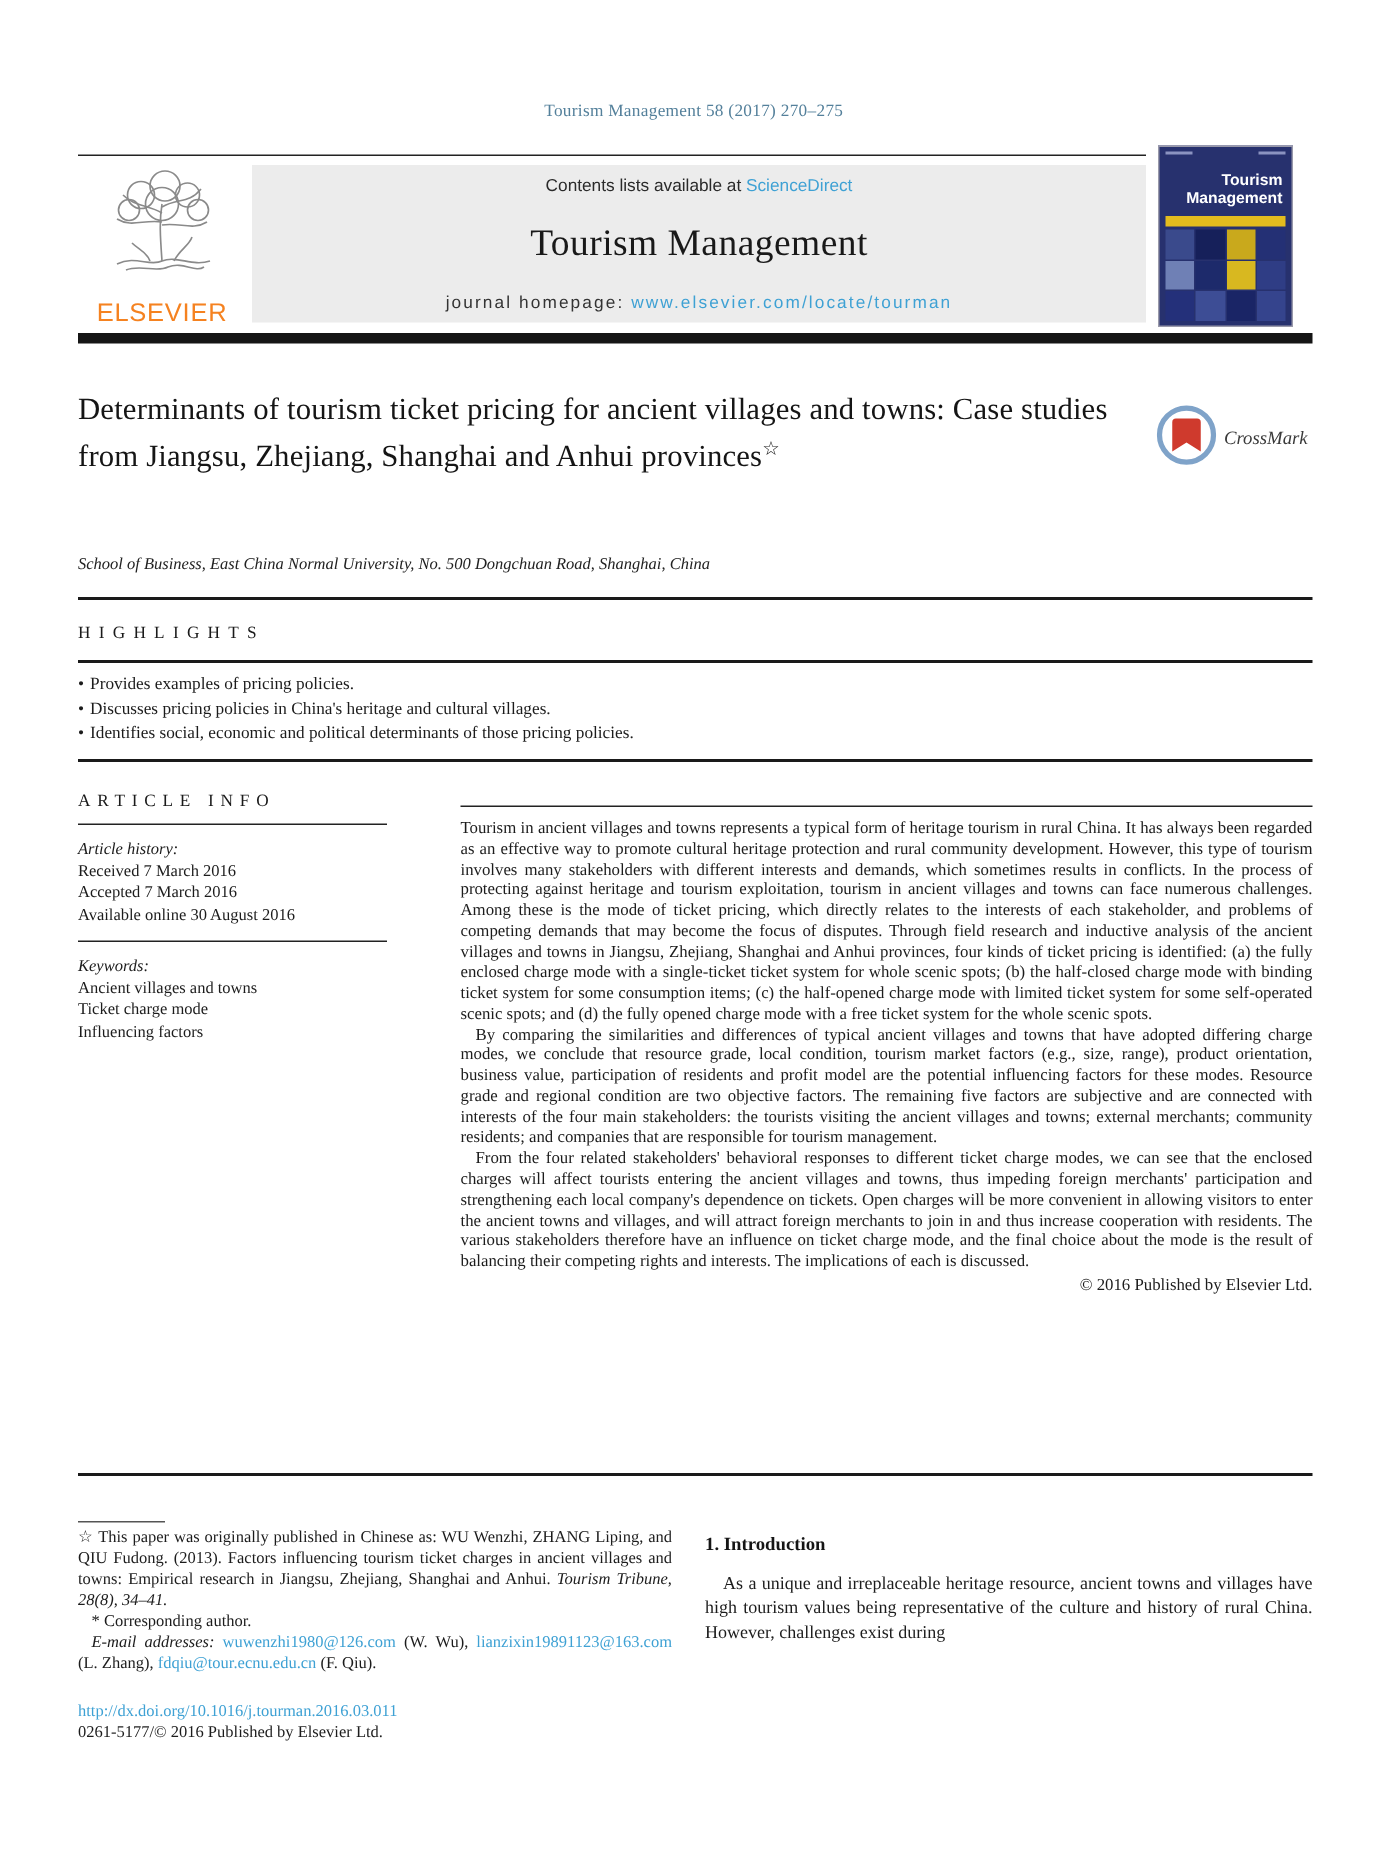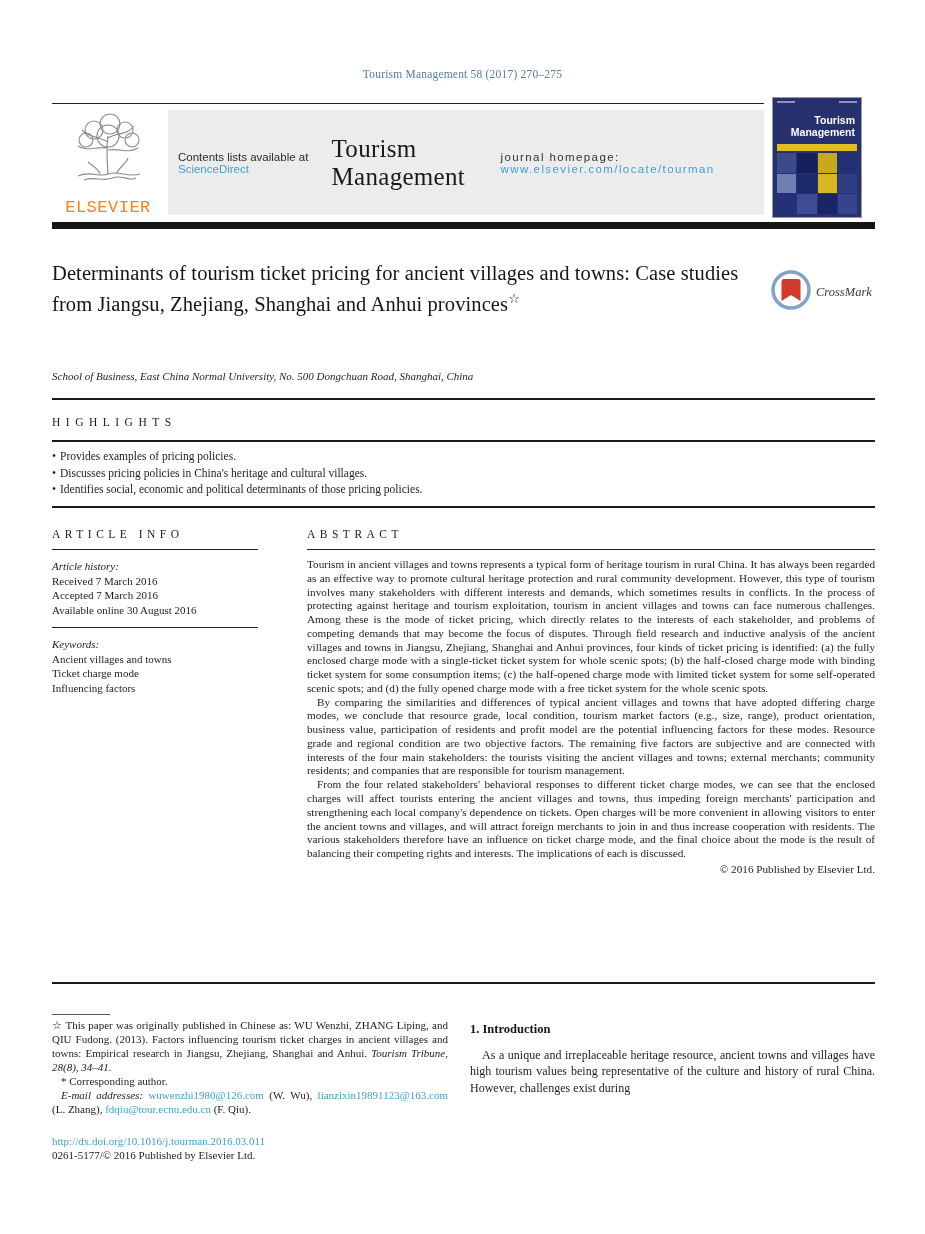--- a/index.html
+++ b/index.html
@@ -7,23 +7,23 @@
   .page { position:relative; width:925px; height:1234px; background:#fff; overflow:hidden; }
 
   
   .journal-ref { position:absolute; top:68px; left:0; width:925px; text-align:center;
                  font-size:11.5px; color:#54809b; letter-spacing:.2px; }
 
   
   .header-band { position:absolute; top:103px; left:52px; width:712px; border-top:1.5px solid #222;
                  height:114px; display:flex; }
   .elsevier-block { width:112px; padding-top:8px; display:flex; flex-direction:column; align-items:center; background:#fff; }
-  .elsevier-word { font-family:Liberation Mono, monospace; color:#f58220; font-size:17px; letter-spacing:.5px; margin-top:-2px; }
+  .elsevier-word { font-family:Liberation Sans, sans-serif; color:#f58220; font-size:17px; letter-spacing:.5px; margin-top:-2px; }
   .graybox { flex:1; background:#ececec; margin:6px 0 2px 4px; padding:8px 10px 7px;
-             display:flex; flex-direction:row; align-items:center; justify-content:space-between; }
+             display:flex; flex-direction:column; align-items:center; justify-content:space-between; }
   .contents-line { font-family:"Liberation Sans", sans-serif; font-size:11.5px; color:#2a2a2a; }
   .contents-line a, .blue { color:#3ea1d4; text-decoration:none; }
   .gb-title { font-family:"Liberation Serif", serif; font-size:25px; color:#191919; letter-spacing:.3px; }
   .homepage-line { font-family:"Liberation Sans", sans-serif; font-size:11.5px; letter-spacing:1.4px; color:#333; }
   .homepage-line a { color:#3ea1d4; text-decoration:none; }
 
   
   .cover { position:absolute; top:97px; left:772px; width:90px; height:121px; background:#27316e;
            border:1px solid #99a; padding:3px 4px; display:flex; flex-direction:column; }
   .cover-minitext { width:100%; height:5px; display:flex; justify-content:space-between; }
@@ -186,21 +186,20 @@
     <div class="midrule"></div>
     <div class="info-block">
       <div class="lbl-italic">Keywords:</div>
       <div>Ancient villages and towns</div>
       <div>Ticket charge mode</div>
       <div>Influencing factors</div>
     </div>
   </div>
 
   <div class="abs-col">
-    <div class="col-heading">ABSTRACT</div>
     <div class="underrule"></div>
     <div class="abs-text">
       <p>Tourism in ancient villages and towns represents a typical form of heritage tourism in rural China. It has always been regarded as an effective way to promote cultural heritage protection and rural community development. However, this type of tourism involves many stakeholders with different interests and demands, which sometimes results in conflicts. In the process of protecting against heritage and tourism exploitation, tourism in ancient villages and towns can face numerous challenges. Among these is the mode of ticket pricing, which directly relates to the interests of each stakeholder, and problems of competing demands that may become the focus of disputes. Through field research and inductive analysis of the ancient villages and towns in Jiangsu, Zhejiang, Shanghai and Anhui provinces, four kinds of ticket pricing is identified: (a) the fully enclosed charge mode with a single-ticket ticket system for whole scenic spots; (b) the half-closed charge mode with binding ticket system for some consumption items; (c) the half-opened charge mode with limited ticket system for some self-operated scenic spots; and (d) the fully opened charge mode with a free ticket system for the whole scenic spots.</p>
       <p>By comparing the similarities and differences of typical ancient villages and towns that have adopted differing charge modes, we conclude that resource grade, local condition, tourism market factors (e.g., size, range), product orientation, business value, participation of residents and profit model are the potential influencing factors for these modes. Resource grade and regional condition are two objective factors. The remaining five factors are subjective and are connected with interests of the four main stakeholders: the tourists visiting the ancient villages and towns; external merchants; community residents; and companies that are responsible for tourism management.</p>
       <p>From the four related stakeholders' behavioral responses to different ticket charge modes, we can see that the enclosed charges will affect tourists entering the ancient villages and towns, thus impeding foreign merchants' participation and strengthening each local company's dependence on tickets. Open charges will be more convenient in allowing visitors to enter the ancient towns and villages, and will attract foreign merchants to join in and thus increase cooperation with residents. The various stakeholders therefore have an influence on ticket charge mode, and the final choice about the mode is the result of balancing their competing rights and interests. The implications of each is discussed.</p>
     </div>
     <div class="abs-copyright">© 2016 Published by Elsevier Ltd.</div>
   </div>
 
   <div class="big-rule"></div>

